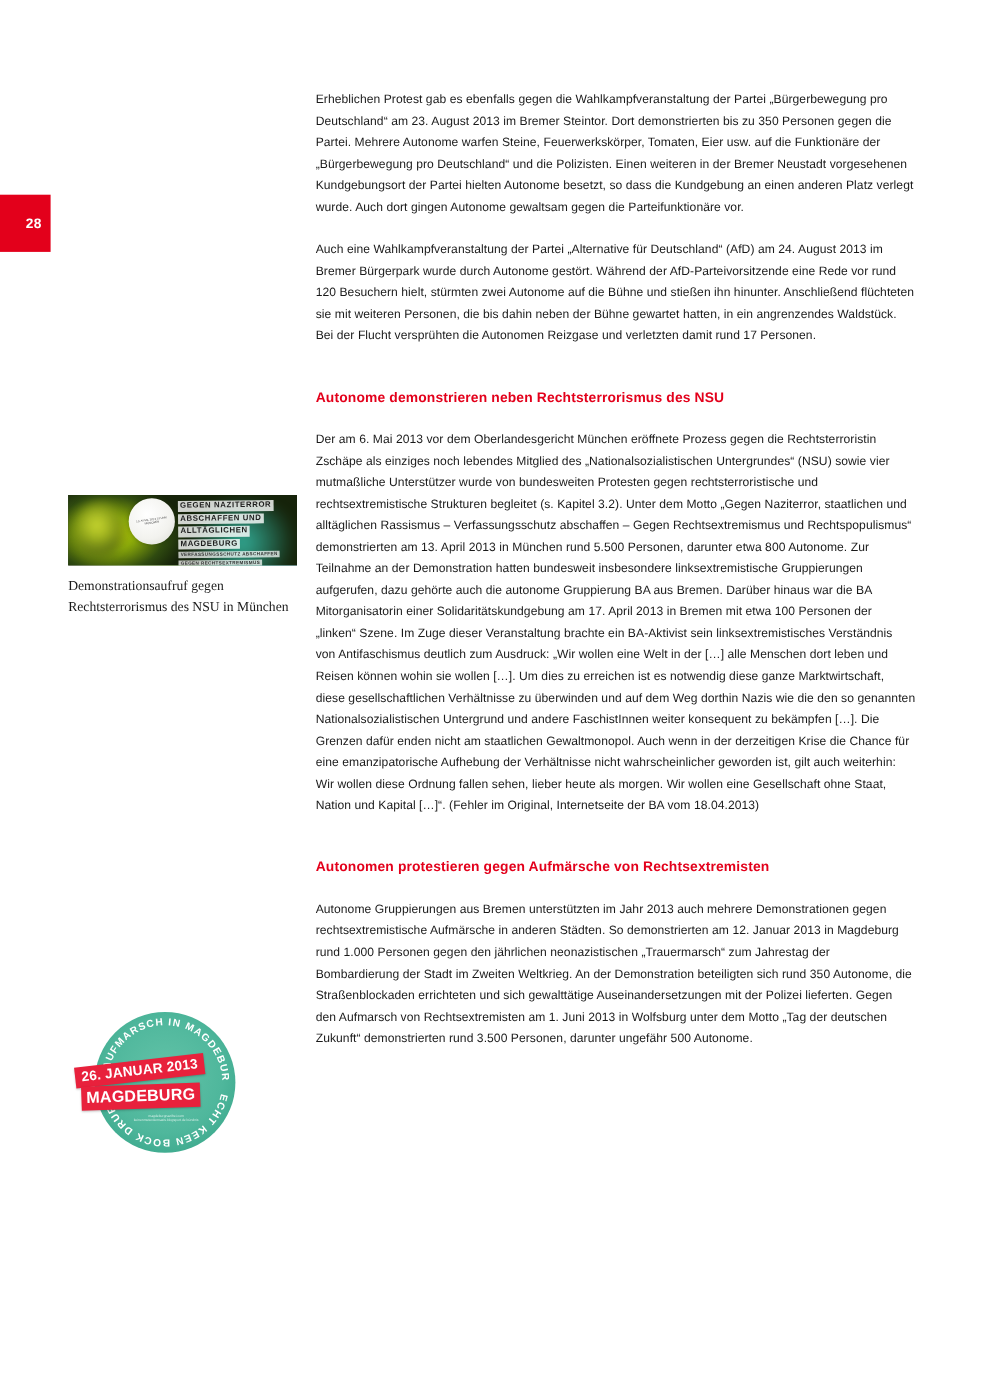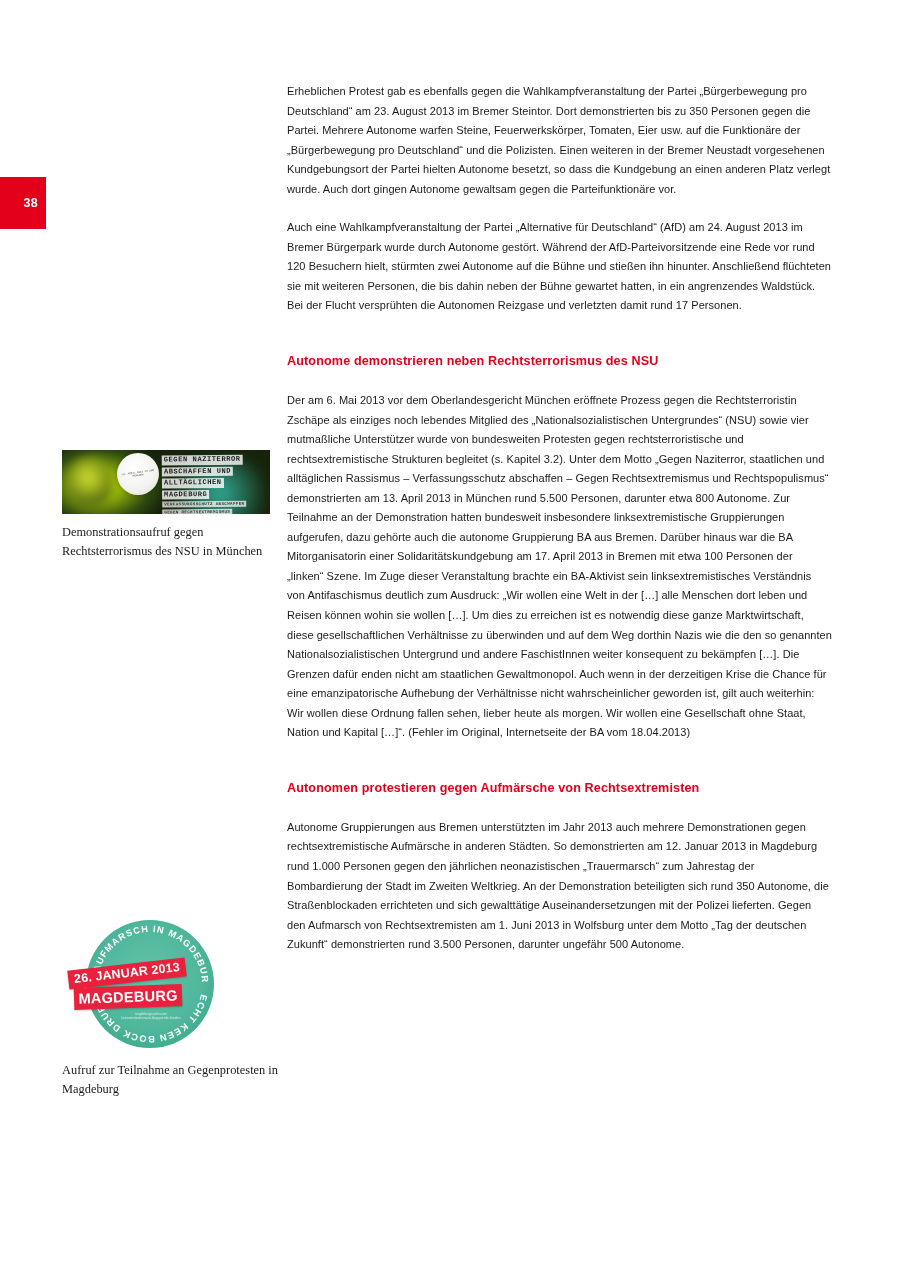--- a/index.html
+++ b/index.html
@@ -86,21 +86,20 @@
 
   
   .nsu-banner {
     position: relative;
     width: 208px;
     height: 64px;
     overflow: hidden;
     background:
       radial-gradient(ellipse 70px 48px at 18% 55%, #c8d400 0%, #8fae0a 32%, #2f4a10 72%, #16230a 100%),
       linear-gradient(105deg, #101a08 0%, #20310d 16%, #4d7c1c 33%, #79bb2c 48%, #46c9a0 66%, #25b9bd 80%, #1d7f96 100%);
-    font-family: Liberation Mono, monospace;
   }
   .nsu-banner .blur-head {
     position: absolute;
     left: 6px; top: 8px;
     width: 44px; height: 48px;
     border-radius: 50% 50% 45% 45%;
     background: radial-gradient(circle at 45% 40%, #d7e23a 0%, #93a81c 40%, #2d3f10 85%);
     filter: blur(5px);
     opacity: .92;
   }
@@ -220,21 +219,21 @@
     line-height: 4.4px;
     color: #e8f7f1;
     text-align: center;
     opacity: .85;
   }
 </style>
 </head>
 <body>
 
 <div class="page-number-tab">
-  <span>38</span>
+  <span>28</span>
 </div>
 
 <div class="figure-column figure-nsu">
 
   <div class="nsu-banner">
     <div class="blur-head"></div>
     <div class="blur-glow"></div>
 
     <div class="sticker-circle">
       <span>13. APRIL 2013 13 UHR MÜNCHEN</span>
@@ -273,21 +272,20 @@
         </svg>
       </div>
 
       <div class="fineprint">magdeburgnazifrei.com keinenmeterdennazis.blogsport.de bündnis</div>
     </div>
 
     <div class="magd-banner date">26. JANUAR 2013</div>
     <div class="magd-banner city">MAGDEBURG</div>
   </div>
 
-  <div class="figure-caption">Aufruf zur Teilnahme an Gegenprotesten in Magdeburg</div>
 </div>
 
 <div class="content-column">
 
   <p class="body-paragraph">Erheblichen Protest gab es ebenfalls gegen die Wahlkampfveranstaltung der Partei „Bürgerbewegung pro Deutschland“ am 23. August 2013 im Bremer Steintor. Dort demonstrierten bis zu 350 Personen gegen die Partei. Mehrere Autonome warfen Steine, Feuerwerkskörper, Tomaten, Eier usw. auf die Funktionäre der „Bürgerbewegung pro Deutschland“ und die Polizisten. Einen weiteren in der Bremer Neustadt vorgesehenen Kundgebungsort der Partei hielten Autonome besetzt, so dass die Kundgebung an einen anderen Platz verlegt wurde. Auch dort gingen Autonome gewaltsam gegen die Parteifunktionäre vor.</p>
 
   <p class="body-paragraph">Auch eine Wahlkampfveranstaltung der Partei „Alternative für Deutschland“ (AfD) am 24. August 2013 im Bremer Bürgerpark wurde durch Autonome gestört. Während der AfD-Parteivorsitzende eine Rede vor rund 120 Besuchern hielt, stürmten zwei Autonome auf die Bühne und stießen ihn hinunter. Anschließend flüchteten sie mit weiteren Personen, die bis dahin neben der Bühne gewartet hatten, in ein angrenzendes Waldstück. Bei der Flucht versprühten die Autonomen Reizgase und verletzten damit rund 17 Personen.</p>
 
   <div class="spacer-before-heading"></div>
   <h2 class="section-heading">Autonome demonstrieren neben Rechtsterrorismus des NSU</h2>

